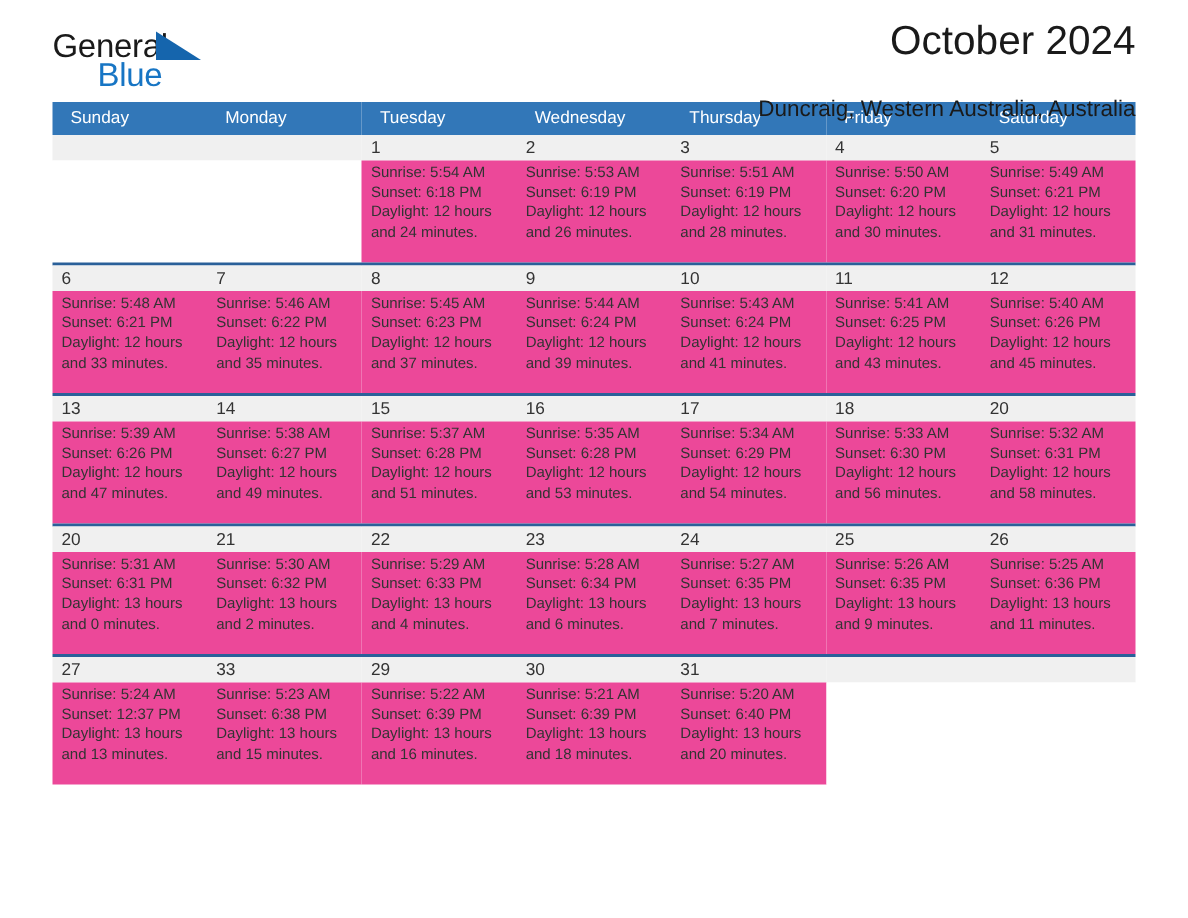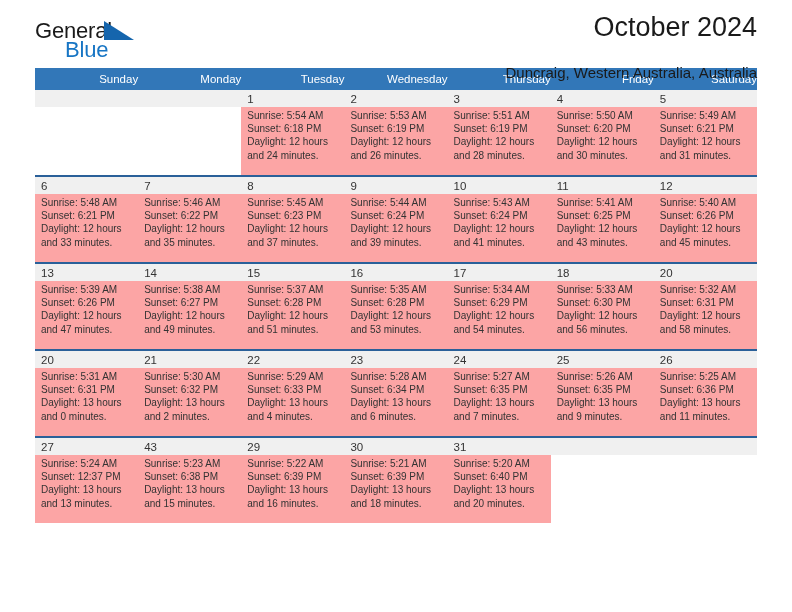--- a/index.html
+++ b/index.html
@@ -83,42 +83,42 @@
     margin: 0 35px;
     width: 722px;
     border-collapse: collapse;
     table-layout: fixed;
   }
   .calendar th {
     background: #3277b8;
     color: #ffffff;
     font-size: 11.5px;
     font-weight: normal;
-    text-align: right;
-    padding: 5px 0 5px 2px;
+    text-align: left;
+    padding: 5px 0 5px 12px;
     height: 22px;
     border: none;
   }
   .wk-sep td {
     height: 2px;
     padding: 0;
     background: #2a6099;
     border: none;
   }
   .daynum-row td {
     background: #f0f0f0;
     font-size: 11.5px;
     color: #333333;
     padding: 3px 0 2px 6px;
     height: 17px;
     vertical-align: top;
     border: none;
   }
   .info-row td {
-    background: #fca5a5;
+    background: #ec4899;
     font-size: 10px;
     color: #333333;
     padding: 2px 5px 6px 6px;
     height: 68px;
     vertical-align: top;
     line-height: 13.2px;
     border: none;
   }
   .info-row td.empty { background: #ffffff; }
   .daynum-row td.empty { background: #f0f0f0; }
@@ -363,21 +363,21 @@
             <div class="info-line">Sunset: 6:36 PM</div>
             <div class="info-line">Daylight: 13 hours</div>
             <div class="info-line">and 11 minutes.</div>
           </td>
         </tr>
         <tr class="wk-sep">
           <td colspan="7"></td>
         </tr>
         <tr class="daynum-row">
           <td>27</td>
-          <td>43</td>
+          <td>33</td>
           <td>29</td>
           <td>30</td>
           <td>31</td>
           <td class="empty"></td>
           <td class="empty"></td>
         </tr>
         <tr class="info-row">
           <td>
             <div class="info-line">Sunrise: 5:24 AM</div>
             <div class="info-line">Sunset: 12:37 PM</div>

